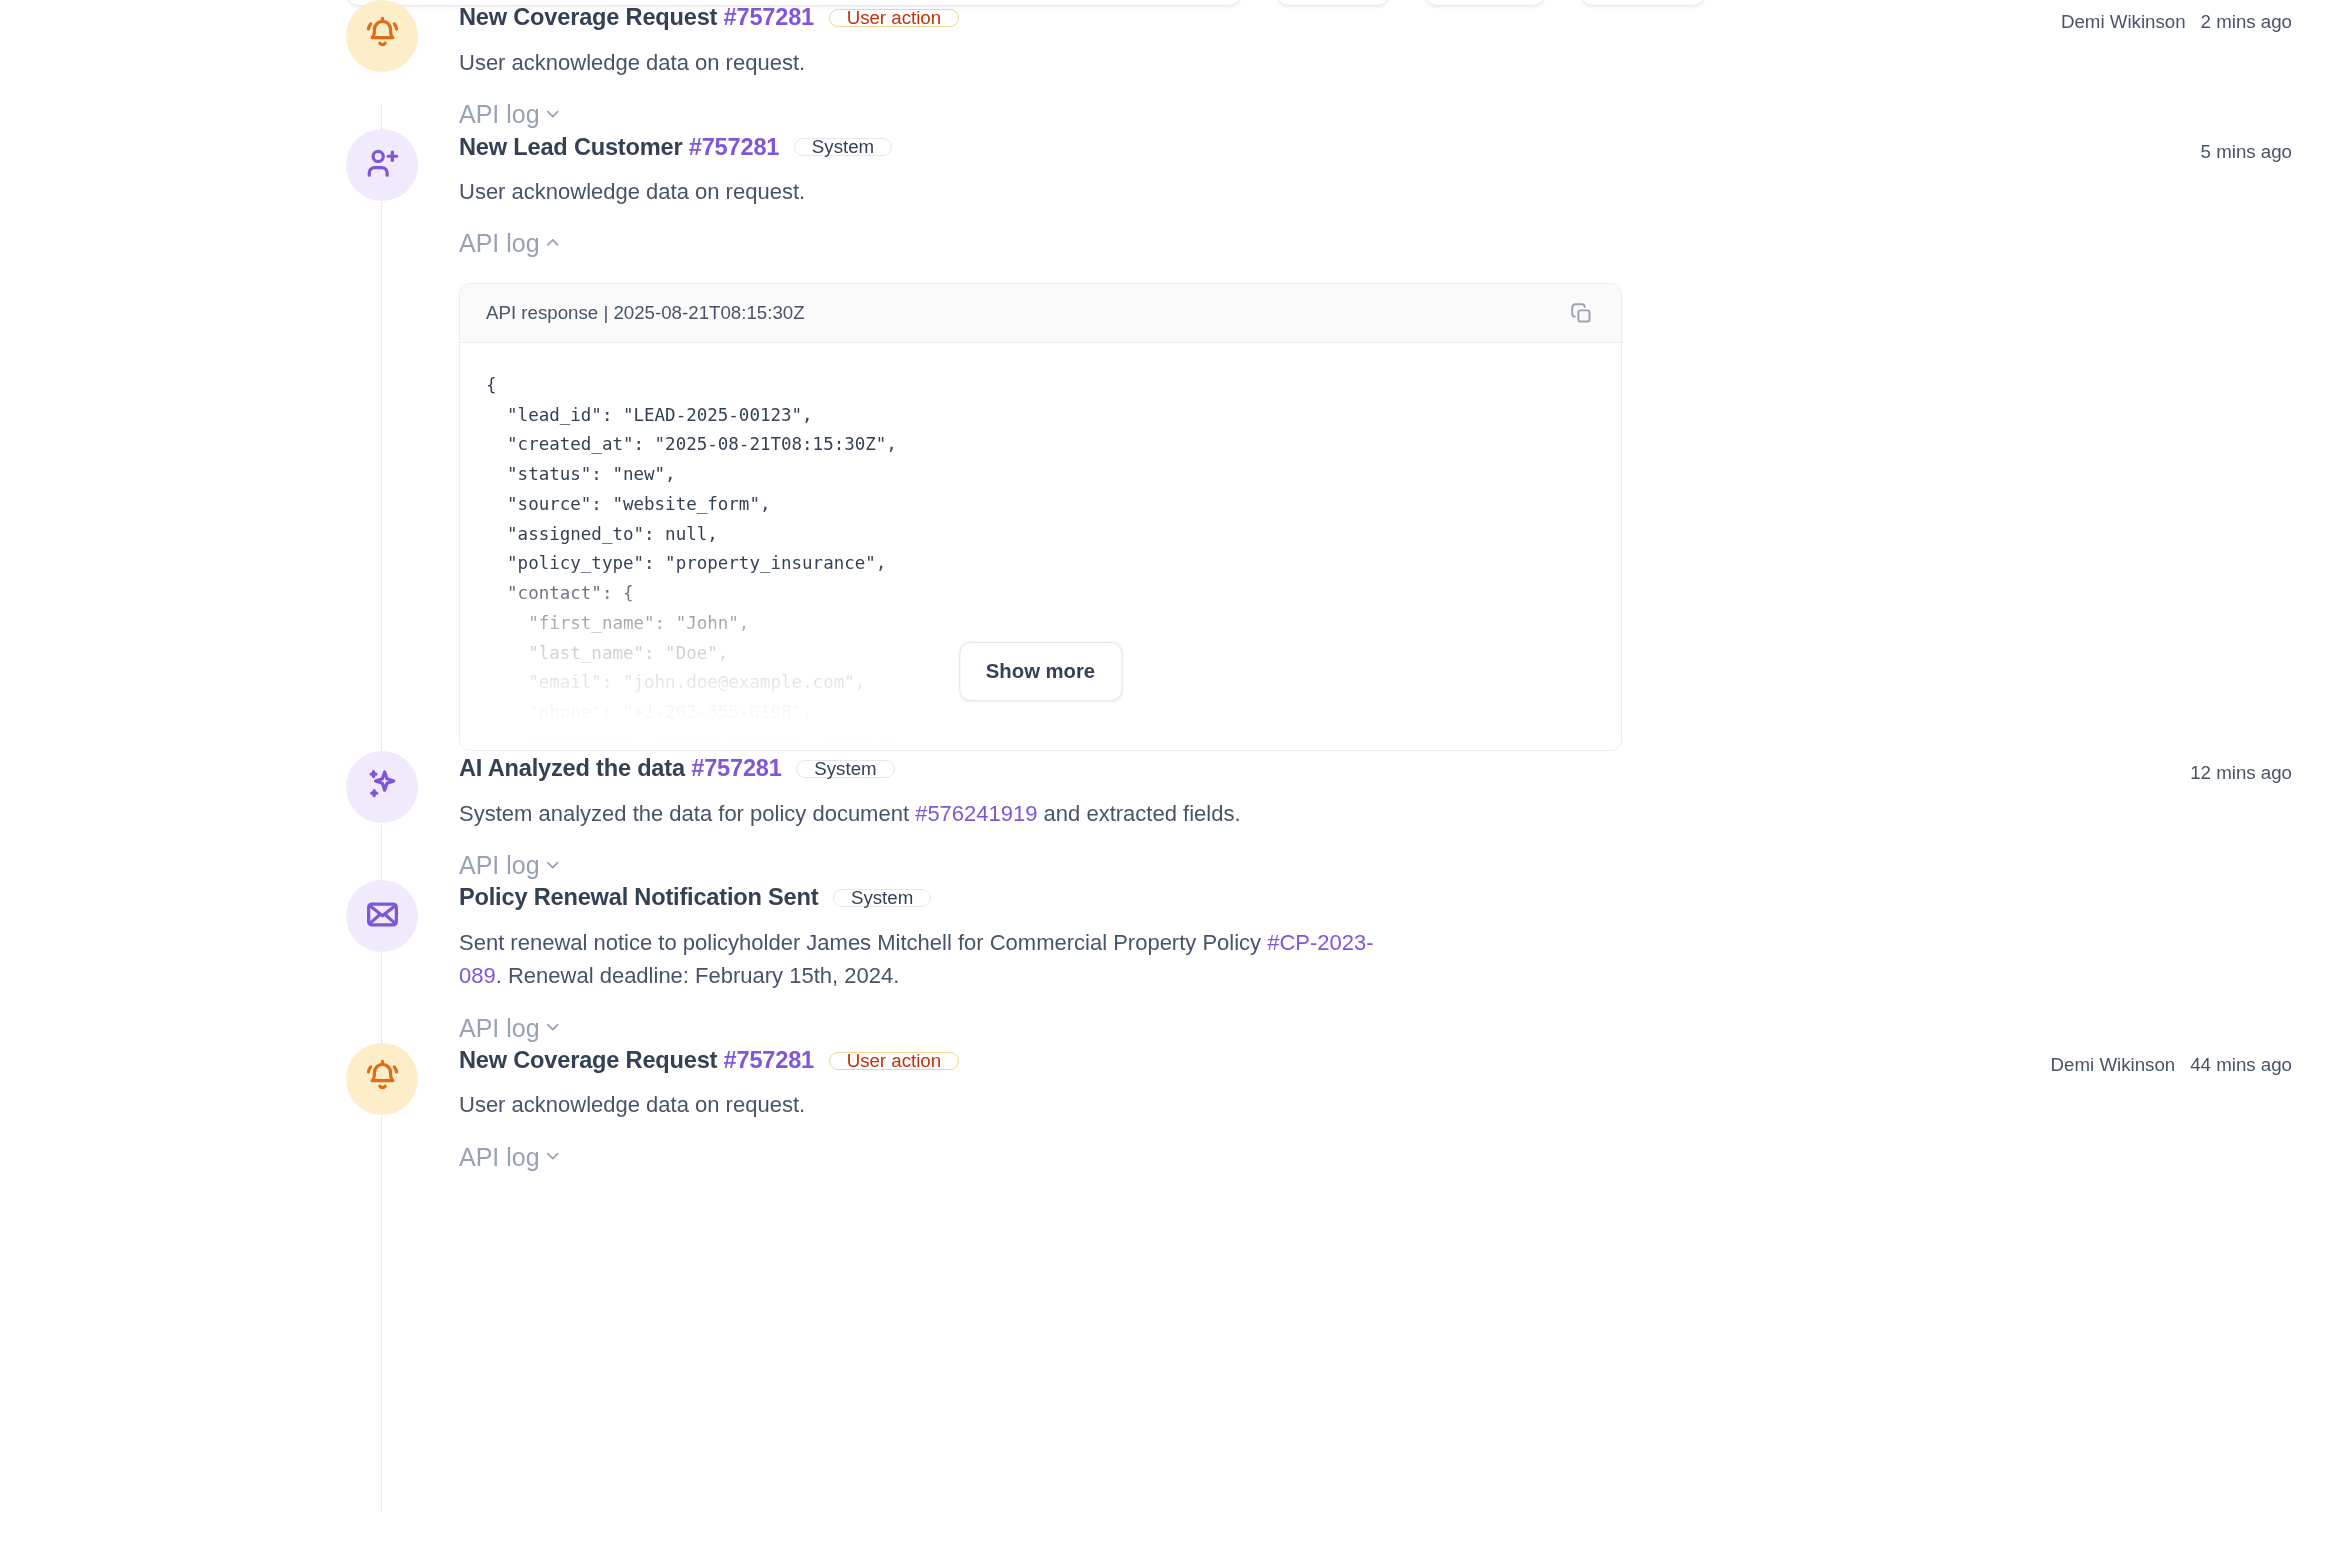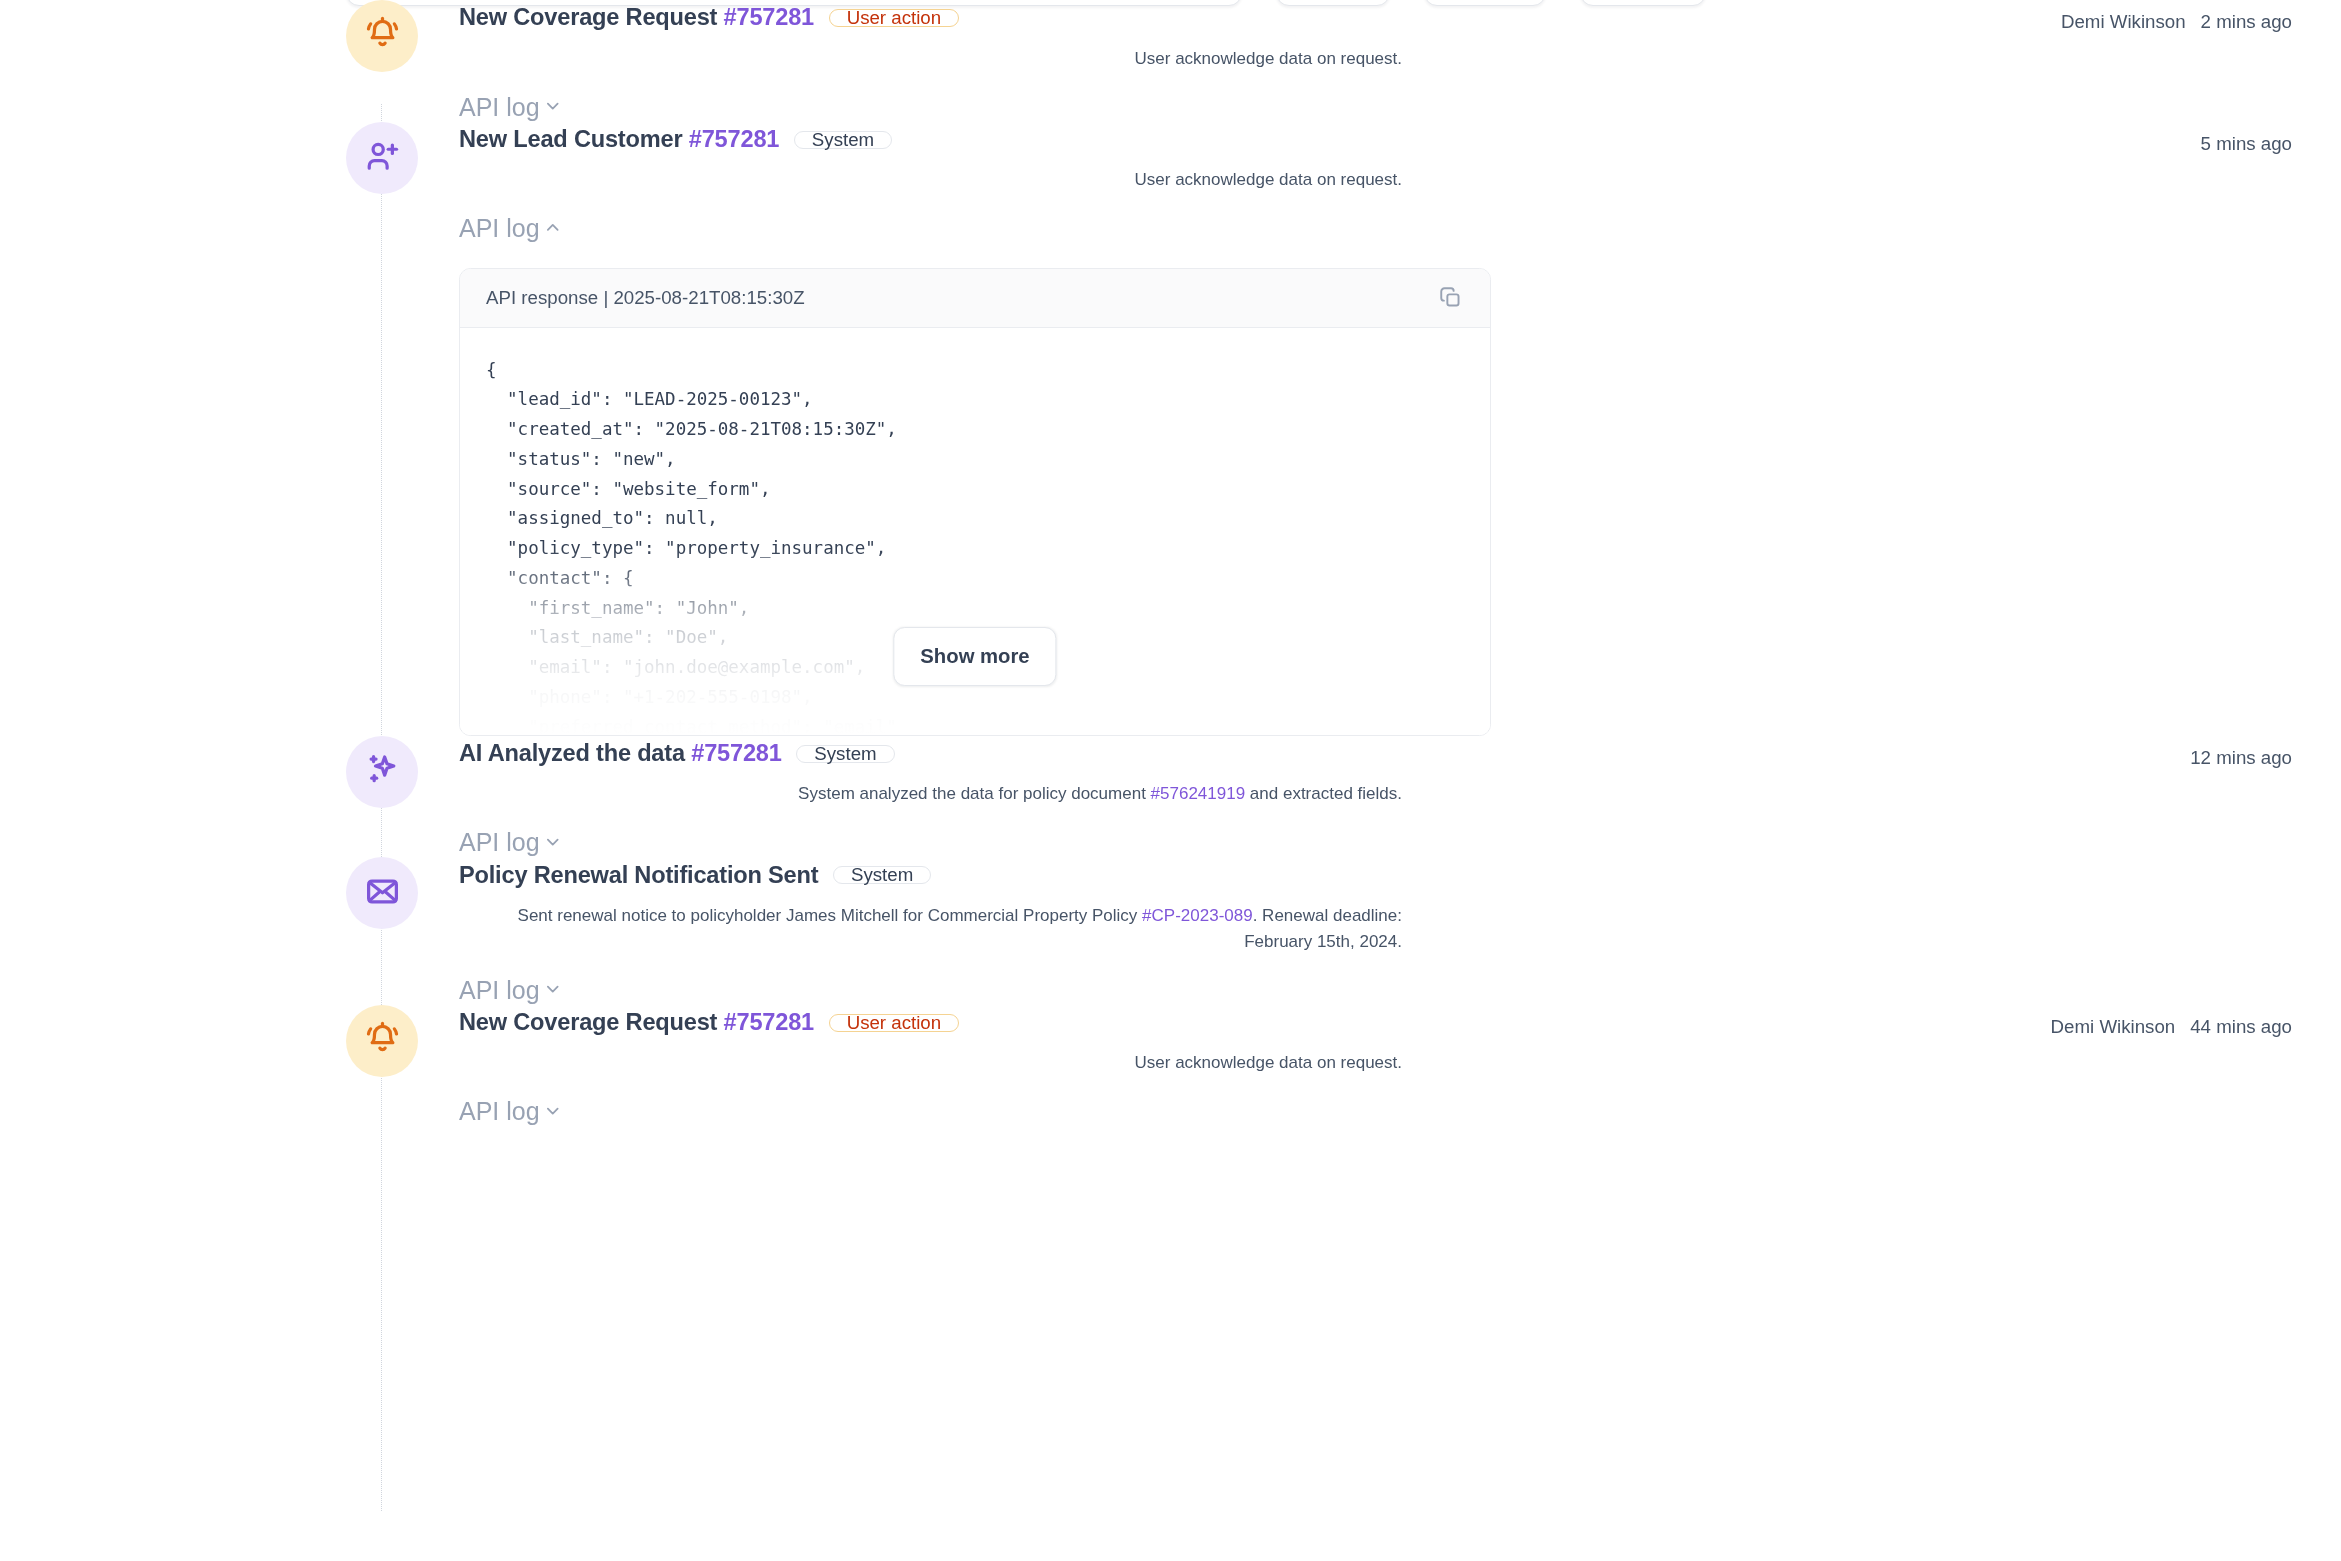--- a/index.html
+++ b/index.html
@@ -120,25 +120,24 @@
     border: 1.6px solid #f5d392;
     color: #c4320a;
   }
   .badge-system {
     border: 1.6px solid #e4e7ec;
     color: #344054;
   }
 
   .tl-desc {
     margin-top: 13px;
-    font-size: 17px;
+    font-size: 22px;
     line-height: 1.52;
     color: #475467;
     max-width: 943px;
-    text-align: right;
   }
   .tl-desc .lnk { color: #7f56d9; }
 
   .tl-apilog {
     margin-top: 21px;
     display: inline-flex;
     align-items: center;
     gap: 3px;
     font-size: 25px;
     color: #98a2b3;
@@ -157,21 +156,21 @@
     padding-right: 50px;
     width: 455px;
     font-size: 18.7px;
     color: #475467;
     white-space: nowrap;
   }
 
   
   .code-panel {
     margin-top: 24.4px;
-    width: 1032px;
+    width: 1163px;
     border: 1.6px solid #eaecf0;
     border-radius: 11.4px;
     background: #ffffff;
     overflow: hidden;
   }
   .code-head {
     position: relative;
     display: flex;
     align-items: center;
     justify-content: space-between;

